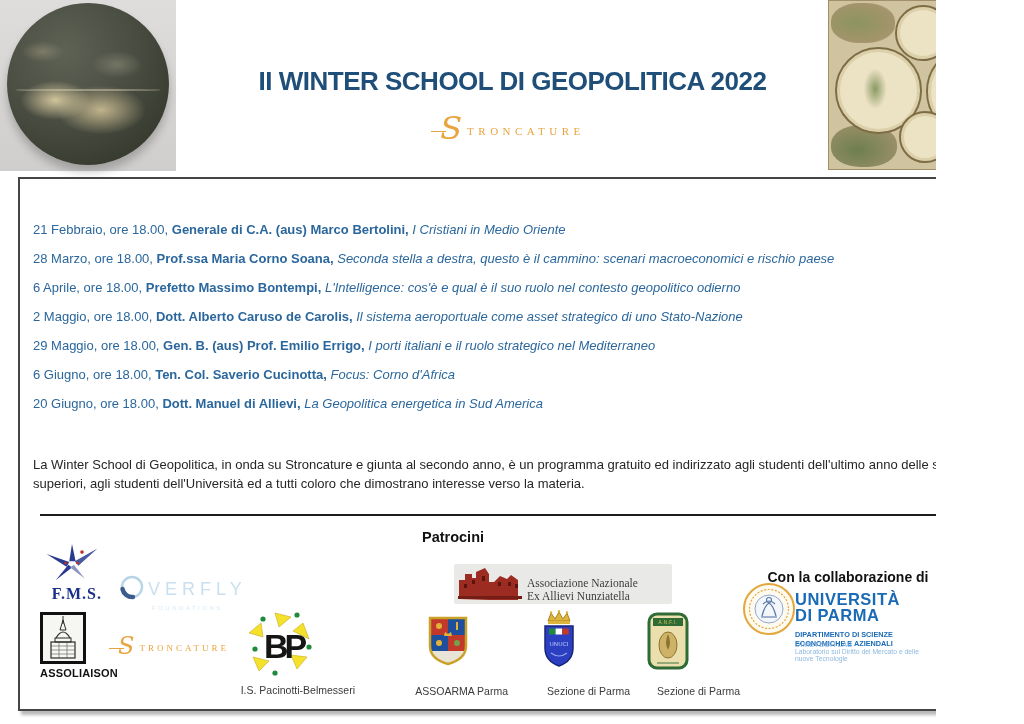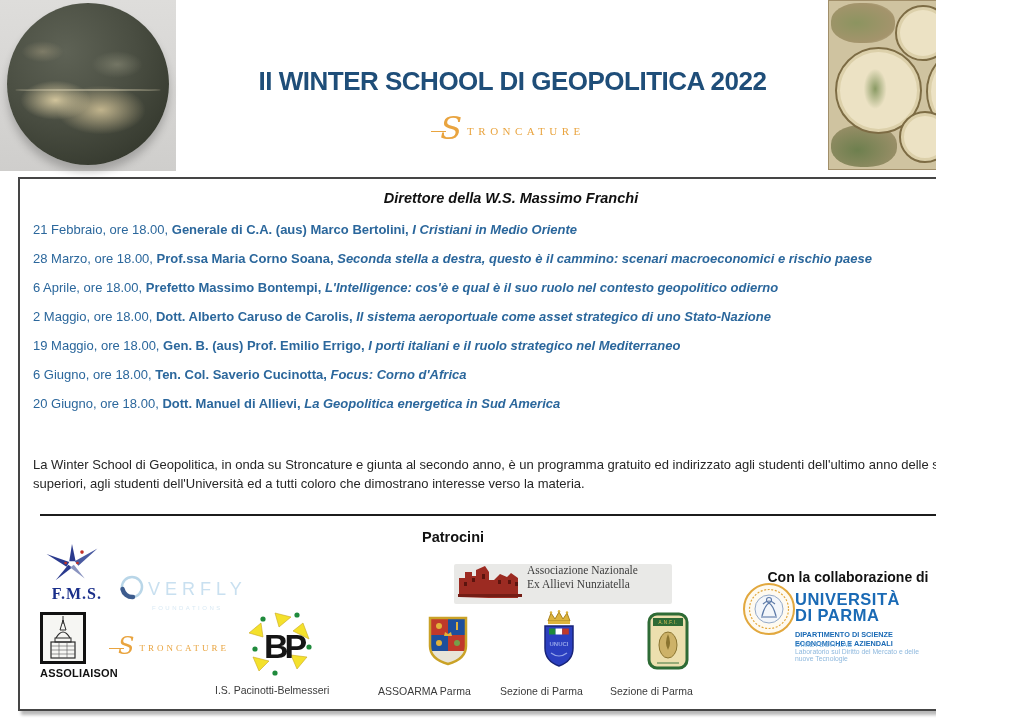--- a/index.html
+++ b/index.html
@@ -50,41 +50,41 @@
   .hemi-b{left:70px;top:110px;width:52px;height:52px;}
 
   
   .main-box{position:absolute;left:18px;top:177px;width:986px;height:534px;background:#fff;
             border:2px solid #454545;box-sizing:border-box;box-shadow:3px 4px 3px rgba(0,0,0,.28);}
   .director{position:absolute;left:18px;top:190px;width:986px;text-align:center;
             font-size:14.5px;font-weight:700;font-style:italic;color:#101010;}
   .events{position:absolute;left:33px;top:222px;width:960px;color:#2b679c;font-size:13px;}
   .ev{margin-bottom:12.5px;line-height:16.5px;white-space:nowrap;}
   .ev-s{font-weight:700;}
-  .ev-t{font-weight:700;font-style:italic;}
+  .ev-t{font-weight:400;font-style:italic;}
   .desc{position:absolute;left:33px;top:456px;width:958px;margin:0;font-size:13px;
         line-height:1.45;color:#262626;}
   .divider{position:absolute;left:40px;top:514px;width:946px;height:2px;background:#1c1c1c;}
 
   .patrocini{position:absolute;left:383px;top:529px;width:140px;text-align:center;
              font-size:14.5px;font-weight:700;color:#111;}
   .collab{position:absolute;left:748px;top:569px;width:200px;text-align:center;
           font-size:14px;font-weight:700;color:#111;}
 
   
   .fms{position:absolute;left:14px;top:543px;width:88px;text-align:right;}
   .fms-label{font-family:"Liberation Serif",serif;font-weight:700;font-size:16px;
              letter-spacing:1px;color:#1a2f8a;margin-top:-2px;}
   .overfly{position:absolute;left:119px;top:574px;}
   .overfly-row{display:flex;align-items:center;}
   .overfly-word{font-size:18px;letter-spacing:5px;color:#c9e0f0;margin-left:3px;}
   .overfly-sub{font-size:6px;letter-spacing:2.5px;color:#d9e9f4;margin-left:33px;margin-top:1px;}
 
   .nunz{position:absolute;left:454px;top:564px;width:218px;height:40px;background:#e9e9e7;
-        border-radius:2px;display:flex;align-items:flex-start;padding-left:4px;box-sizing:border-box;}
+        border-radius:2px;display:flex;align-items:flex-end;padding-left:4px;box-sizing:border-box;}
   .nunz-text{font-family:"Liberation Serif",serif;font-size:11.5px;line-height:1.18;
              color:#3d3d3d;margin-left:5px;}
 
   .unipr{position:absolute;left:742px;top:582px;}
   .unipr-text{position:absolute;left:795px;top:591px;color:#1a6ab5;font-weight:700;
               font-size:16.5px;line-height:16px;letter-spacing:.5px;}
   .unipr-dept{position:absolute;left:795px;top:630px;font-size:7.3px;font-weight:700;color:#1a6ab5;}
   .unipr-lab{position:absolute;left:795px;top:640px;font-size:7.3px;color:#74aede;letter-spacing:.3px;}
   .unipr-labdesc{position:absolute;left:795px;top:648px;font-size:6.8px;color:#8fb9de;}
 
@@ -95,21 +95,21 @@
 
   .stronc-small{position:absolute;left:118px;top:636px;display:inline-flex;align-items:flex-end;color:#e9a43f;}
   .stronc-small .stronc-s{font-size:24px;line-height:20px;}
   .stronc-small .stronc-word{font-size:9px;letter-spacing:3px;padding-bottom:3px;}
 
   .bp{position:absolute;left:245px;top:611px;text-align:right;}
   .crest-assoarma{position:absolute;left:427px;top:615px;}
   .crest-unuci{position:absolute;left:536px;top:609px;}
   .crest-anfi{position:absolute;left:647px;top:612px;}
 
-  .caption{position:absolute;font-size:10.5px;color:#3a3a3a;text-align:left;width:140px;}
+  .caption{position:absolute;font-size:10.5px;color:#3a3a3a;text-align:right;width:140px;}
   .cap-bp{left:215px;top:684px;}
   .cap-assoarma{left:378px;top:685px;width:130px;}
   .cap-unuci{left:500px;top:685px;width:130px;}
   .cap-anfi{left:610px;top:685px;width:130px;}
 </style>
 </head>
 <body>
 
 <div class="page">
 
@@ -131,28 +131,27 @@
     <div class="dec dec3"></div>
     <div class="dec dec4"></div>
     <div class="hemi hemi-t"></div>
     <div class="hemi hemi-l"></div>
     <div class="hemi hemi-r"></div>
     <div class="hemi hemi-b"></div>
   </div>
 
   <div class="main-box"></div>
 
-  <div class="director">Direttore della W.S. Massimo Franchi</div>
 
   <div class="events">
     <div class="ev"><span class="ev-d">21 Febbraio, ore 18.00,</span> <span class="ev-s">Generale di C.A. (aus) Marco Bertolini,</span> <span class="ev-t">I Cristiani in Medio Oriente</span></div>
     <div class="ev"><span class="ev-d">28 Marzo, ore 18.00,</span> <span class="ev-s">Prof.ssa Maria Corno Soana,</span> <span class="ev-t">Seconda stella a destra, questo è il cammino: scenari macroeconomici e rischio paese</span></div>
     <div class="ev"><span class="ev-d">6 Aprile, ore 18.00,</span> <span class="ev-s">Prefetto Massimo Bontempi,</span> <span class="ev-t">L'Intelligence: cos'è e qual è il suo ruolo nel contesto geopolitico odierno</span></div>
     <div class="ev"><span class="ev-d">2 Maggio, ore 18.00,</span> <span class="ev-s">Dott. Alberto Caruso de Carolis,</span> <span class="ev-t">Il sistema aeroportuale come asset strategico di uno Stato-Nazione</span></div>
-    <div class="ev"><span class="ev-d">19 Maggio, ore 18.00,</span> <span class="ev-s">Gen. B. (aus) Prof. Emilio Errigo,</span> <span class="ev-t">I porti italiani e il ruolo strategico nel Mediterraneo</span></div>
+    <div class="ev"><span class="ev-d">29 Maggio, ore 18.00,</span> <span class="ev-s">Gen. B. (aus) Prof. Emilio Errigo,</span> <span class="ev-t">I porti italiani e il ruolo strategico nel Mediterraneo</span></div>
     <div class="ev"><span class="ev-d">6 Giugno, ore 18.00,</span> <span class="ev-s">Ten. Col. Saverio Cucinotta,</span> <span class="ev-t">Focus: Corno d'Africa</span></div>
     <div class="ev"><span class="ev-d">20 Giugno, ore 18.00,</span> <span class="ev-s">Dott. Manuel di Allievi,</span> <span class="ev-t">La Geopolitica energetica in Sud America</span></div>
   </div>
 
   <p class="desc">La Winter School di Geopolitica, in onda su Stroncature e giunta al secondo anno, è un programma gratuito ed indirizzato agli studenti dell'ultimo anno delle scuole superiori, agli studenti dell'Università ed a tutti coloro che dimostrano interesse verso la materia.</p>
 
   <div class="divider"></div>
 
   <div class="patrocini">Patrocini</div>
   <div class="collab">Con la collaborazione di</div>

